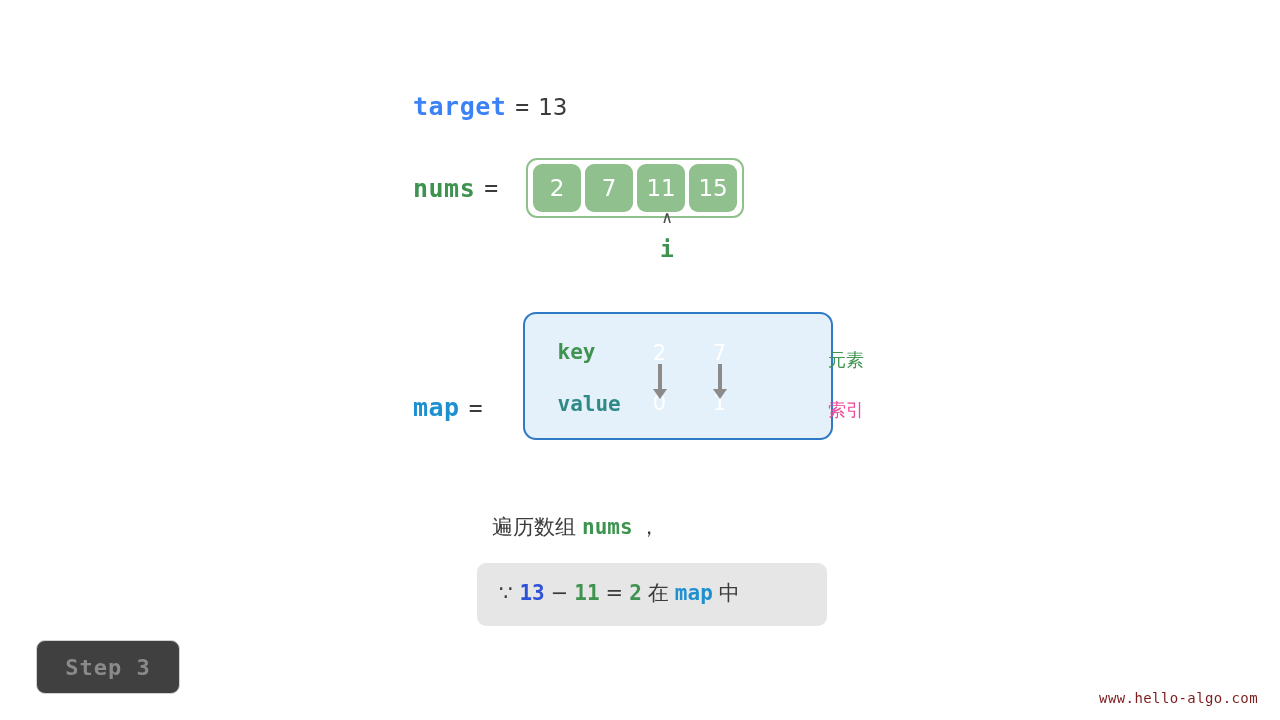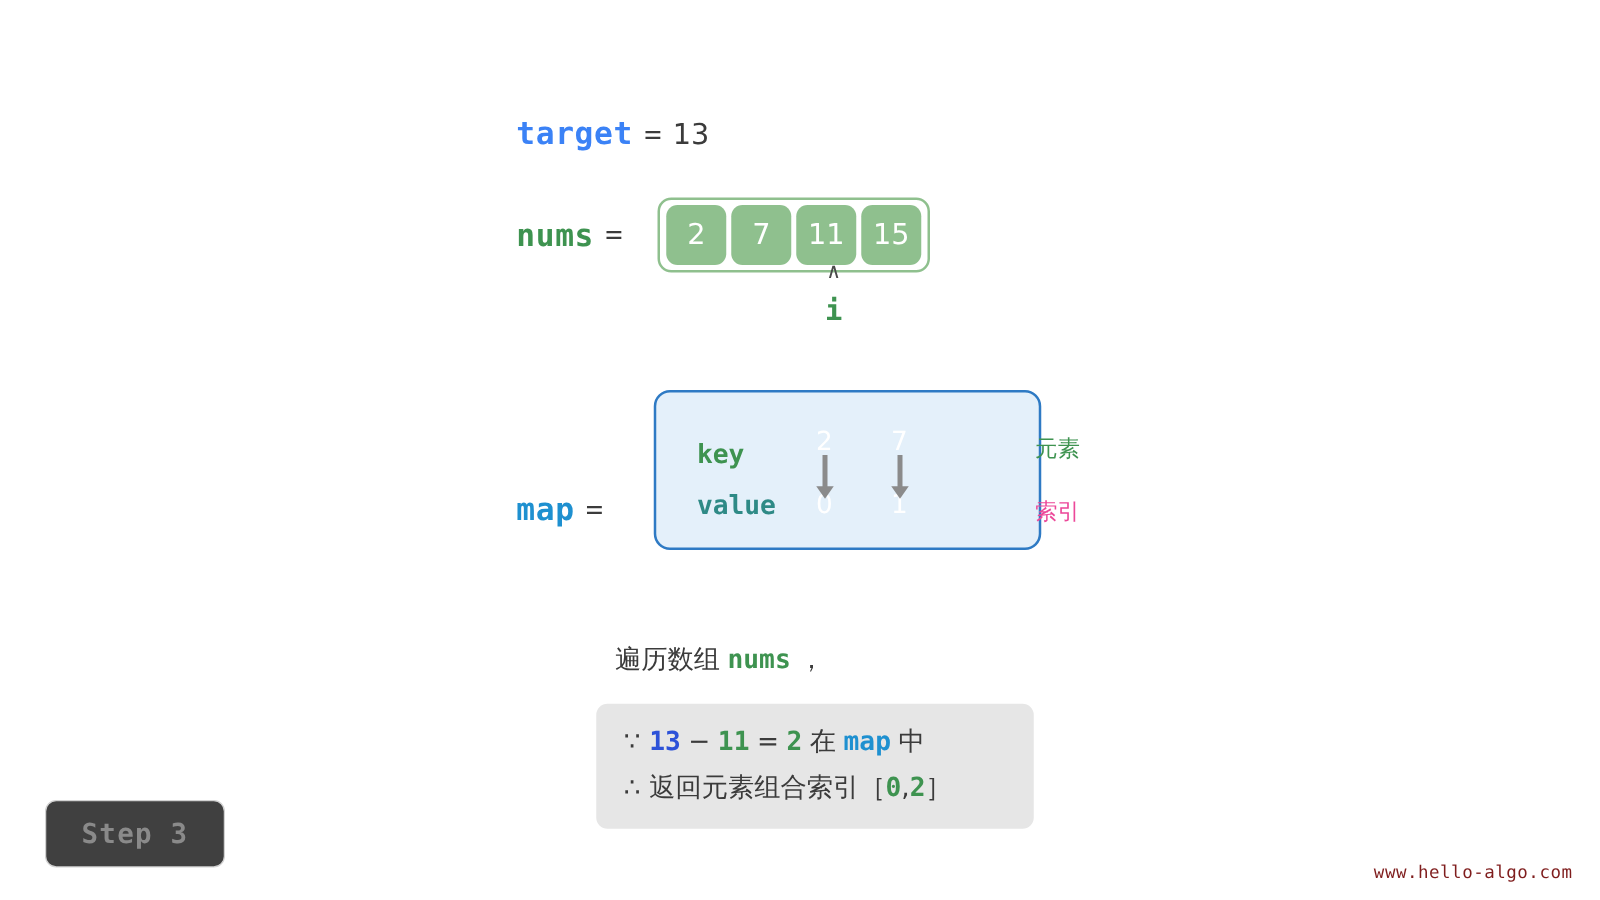--- a/index.html
+++ b/index.html
@@ -123,21 +123,21 @@
     border: 2.5px solid #2E7AC4;
     border-radius: 13px;
     position: relative;
   }
   .map-rowlabel {
     position: absolute;
     left: 33px;
     font-size: 21px;
     font-weight: bold;
   }
-  .map-rowlabel.key   { top: 26px;  color: #3E9350; margin-top: 11px; }
+  .map-rowlabel.key   { top: 26px;  color: #3E9350; }
   .map-rowlabel.value { top: 78px;  color: #2E8A86; }
   .map-cell {
     position: absolute;
     width: 46px;
     height: 46px;
     border-radius: 9px;
     display: flex;
     align-items: center;
     justify-content: center;
     color: #ffffff;
@@ -281,22 +281,19 @@
 </div>
 
 <div class="abs" id="explain-line">
   <span>遍历数组</span><span class="kw">nums</span><span>，</span>
 </div>
 
 <div class="abs" id="note-box">
   <div>
     <span class="sym">∵</span><span class="b-blue">13</span><span class="op">−</span><span class="b-green">11</span><span class="op">=</span><span class="b-green">2</span><span class="op">在</span><span class="b-cyan">map</span><span class="op">中</span>
   </div>
-  <div>
-    <span class="sym">∴</span><span>返回元素组合索引</span><span>［</span><span class="b-green">0</span><span>,</span><span class="b-green">2</span><span>］</span>
-  </div>
 </div>
 
 <div class="abs" id="step-badge">
   <span>Step 3</span>
 </div>
 
 <div class="abs" id="watermark">www.hello-algo.com</div>
 
 </body></html>

